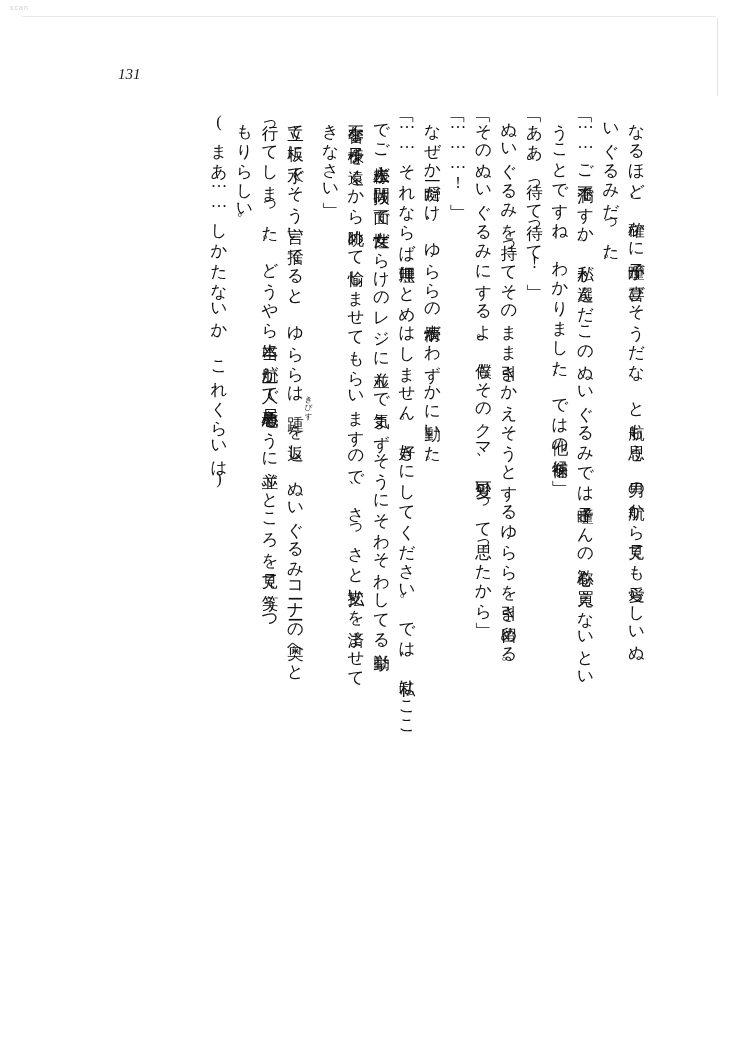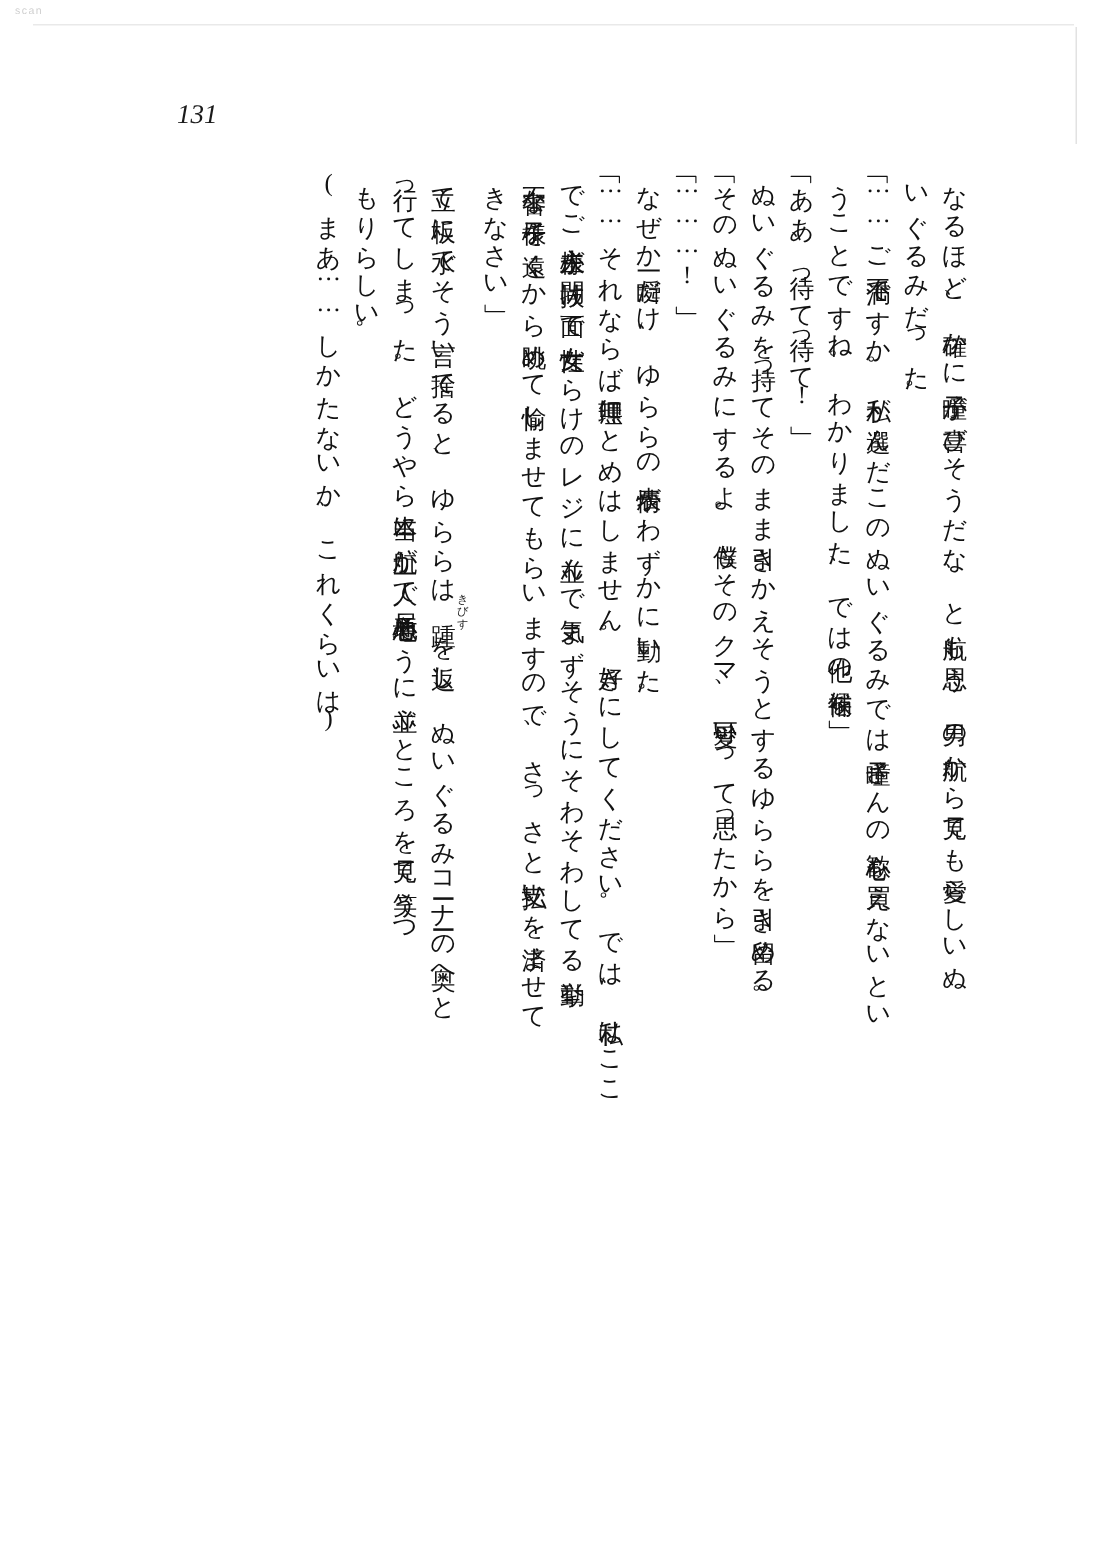--- a/index.html
+++ b/index.html
@@ -53,21 +53,21 @@
     width: 1px;
     height: 78px;
     background: #e2e2e2;
   }
 
   
   .page-number {
     position: absolute;
     left: 118px;
     top: 66px;
-    font-size: 18px;
+    font-size: 15px;
     font-style: italic;
     font-family: "Liberation Serif", serif;
     color: #1a1a1a;
   }
 
   
   .text-block {
     position: absolute;
     top: 112px;
     right: 92px;

